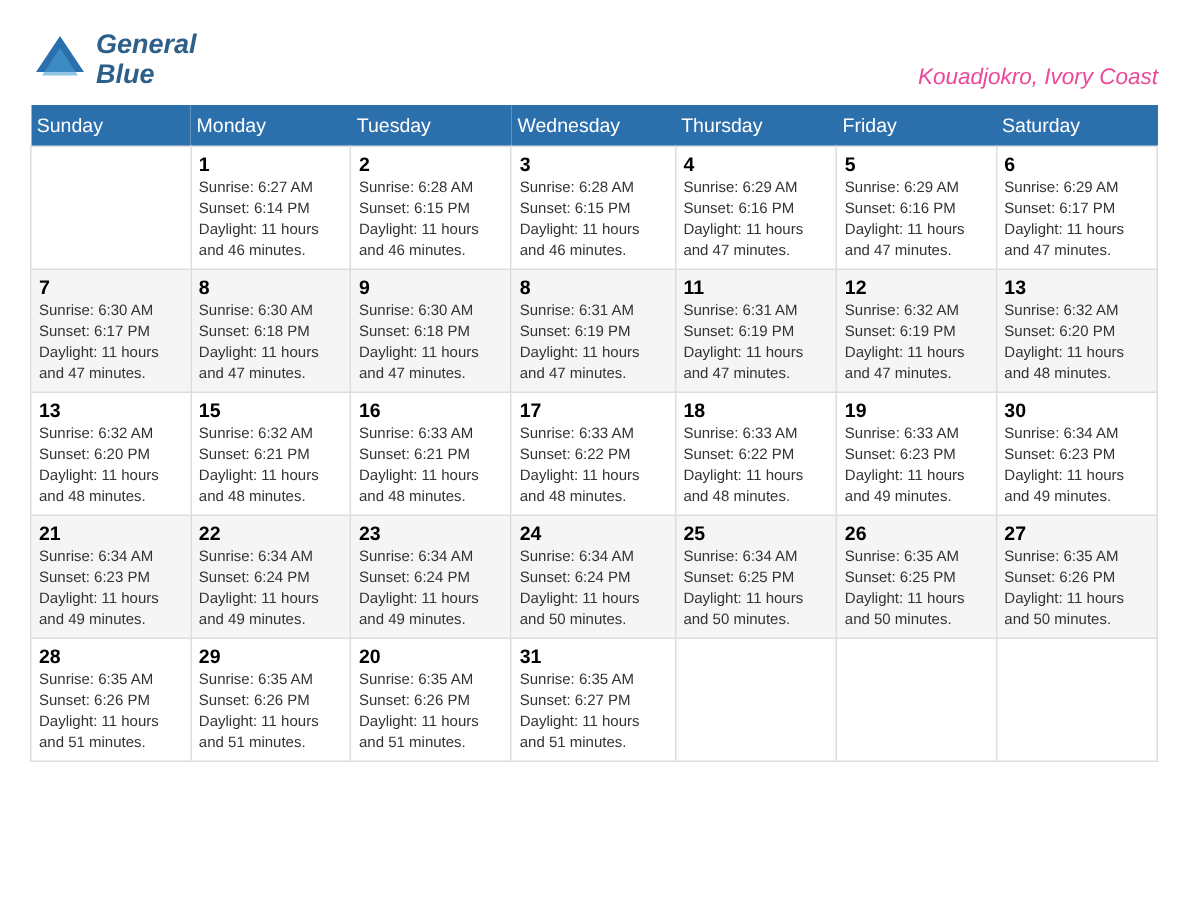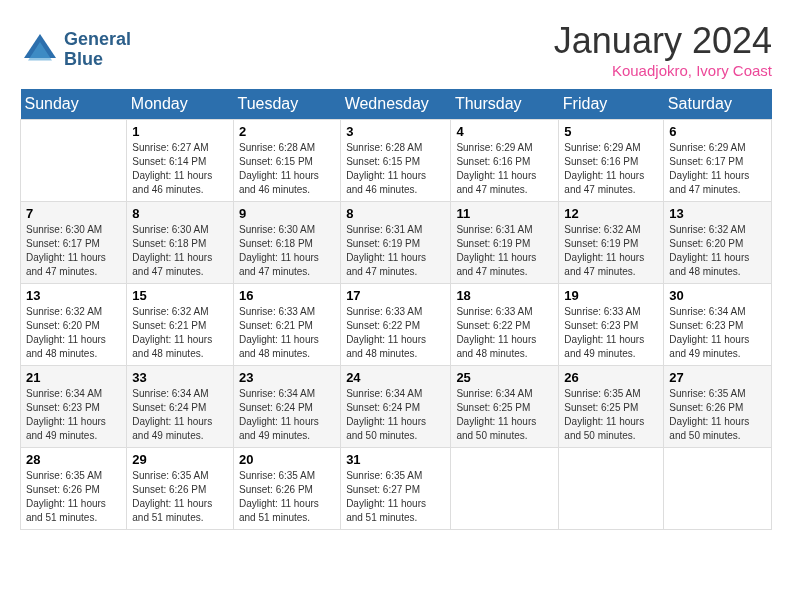--- a/index.html
+++ b/index.html
@@ -6,22 +6,23 @@
     body {
       font-family: Arial, sans-serif;
       background: #fff;
       width: 792px;
       min-height: 612px;
       padding: 20px;
     }
     .header {
       display: flex;
       justify-content: space-between;
-      align-items: center;
+      align-items: flex-end;
       margin-bottom: 10px;
+      font-style: italic;
     }
     .logo {
       display: flex;
       align-items: center;
     }
     .logo-text {
       display: flex;
       flex-direction: column;
       font-size: 18px;
       font-weight: bold;
@@ -48,21 +49,21 @@
     table {
       width: 100%;
       border-collapse: collapse;
       font-size: 11px;
     }
     thead tr th {
       background-color: #2c6fad;
       color: #fff;
       padding: 6px 4px;
       text-align: left;
-      font-size: 16px;
+      font-size: 13px;
       font-weight: normal;
     }
     tbody tr td {
       border: 1px solid #ddd;
       vertical-align: top;
       padding: 4px 5px;
       width: 113px;
       min-height: 80px;
       height: 80px;
     }
@@ -94,21 +95,20 @@
     <svg class="logo-icon" viewBox="0 0 50 50">
       <polygon points="25,5 45,35 5,35" fill="#2c6fad"></polygon>
       <polygon points="25,15 40,38 10,38" fill="#4a9fd4" opacity="0.6"></polygon>
     </svg>
     <div class="logo-text">
       <span>General</span>
       <span>Blue</span>
     </div>
   </div>
   <div class="title-block">
-    <div class="month-title">January 2024</div>
     <div class="subtitle">Kouadjokro, Ivory Coast</div>
   </div>
 </div>
 
 <table>
   <thead>
     <tr>
     <th>Sunday</th>
         <th>Monday</th>
         <th>Tuesday</th>
@@ -268,21 +268,21 @@
       </tr>
       <tr>
         <td>
           <div class="day-num">21</div>
           <div class="day-info" style="white-space: pre-line;">Sunrise: 6:34 AM
 Sunset: 6:23 PM
 Daylight: 11 hours
 and 49 minutes.</div>
         </td>
         <td>
-          <div class="day-num">33</div>
+          <div class="day-num">22</div>
           <div class="day-info" style="white-space: pre-line;">Sunrise: 6:34 AM
 Sunset: 6:24 PM
 Daylight: 11 hours
 and 49 minutes.</div>
         </td>
         <td>
           <div class="day-num">23</div>
           <div class="day-info" style="white-space: pre-line;">Sunrise: 6:34 AM
 Sunset: 6:24 PM
 Daylight: 11 hours

